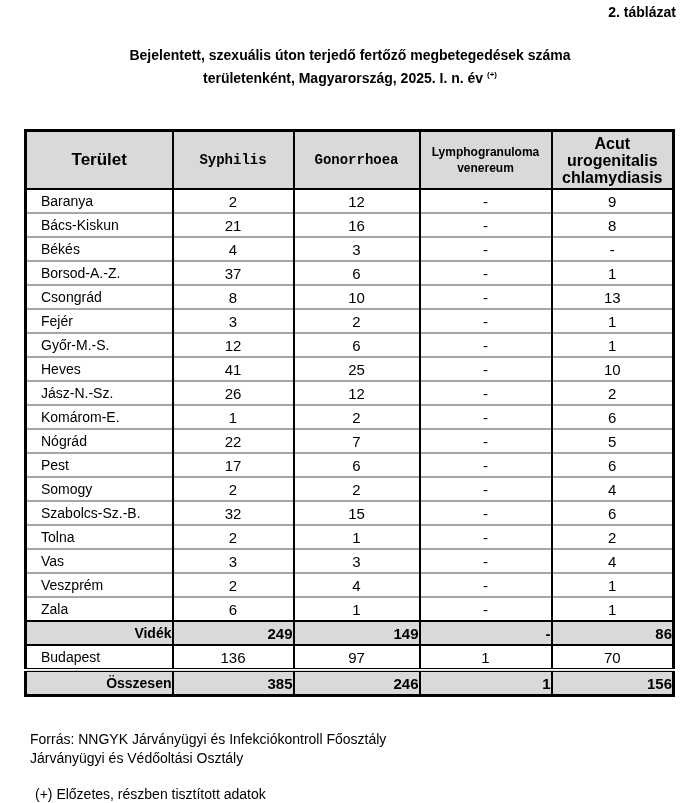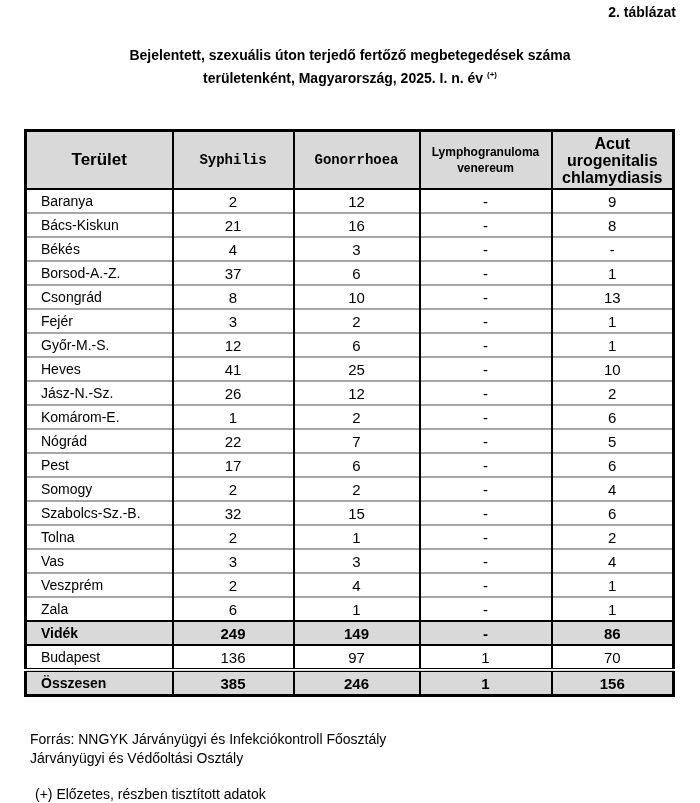--- a/index.html
+++ b/index.html
@@ -47,21 +47,21 @@
       border-left: 2px solid #000;
       border-right: 2px solid #000;
       border-top: 2px solid #a6a6a6;
       text-align: center;
       vertical-align: middle;
     }
     tbody td.name { text-align: left; padding-left: 14px; font-size: 14px; }
     tbody tr:first-child td { border-top: 2px solid #000; }
     tr.sum td {
       background: #d9d9d9; font-weight: bold;
-      border-top: 2px solid #000; border-bottom: 2px solid #000;
+      border-top: 2px solid #000; border-bottom: 2px solid #000; text-align: right;
     }
     tr.budapest td { border-top: 2px solid #000; }
     tr.total td { border-top: 4px double #000; }
     .footer {
       position: absolute; left: 30px; top: 730px;
       font-size: 14px; line-height: 19px;
     }
     .footer .note { margin-top: 17px; padding-left: 5px; }
   </style>
 </head>

